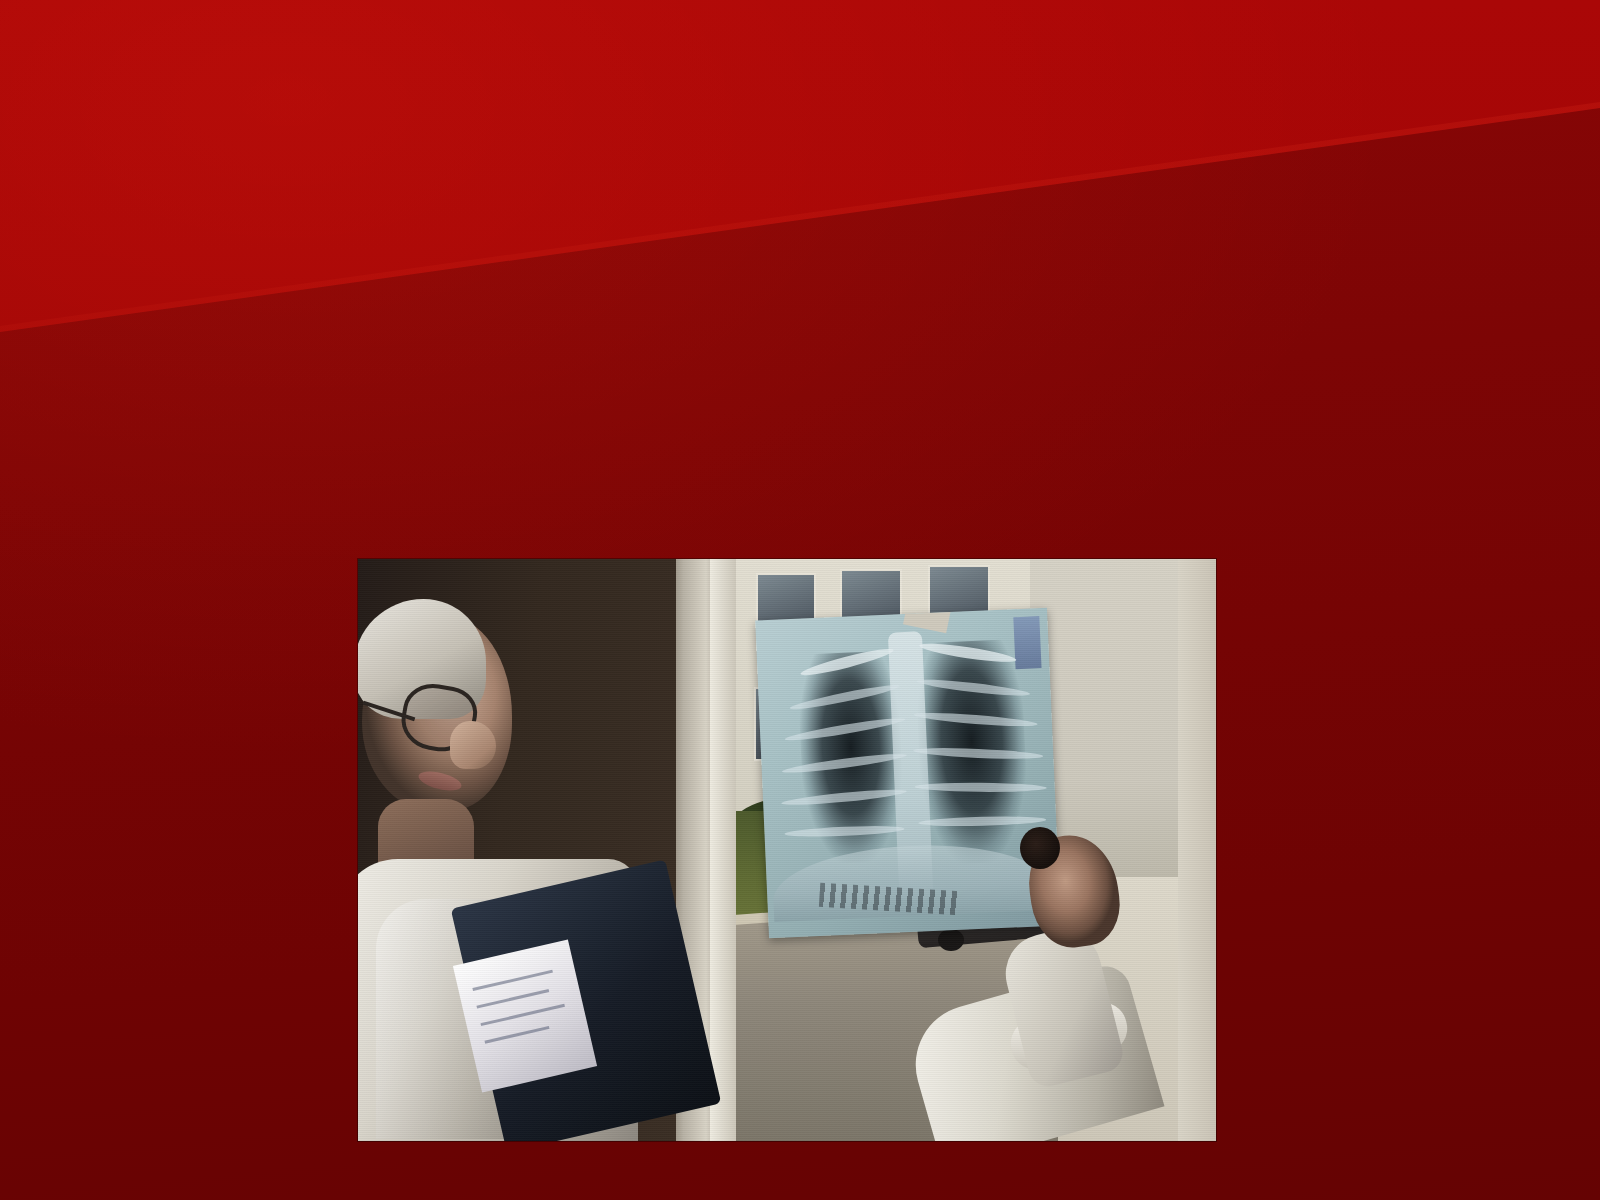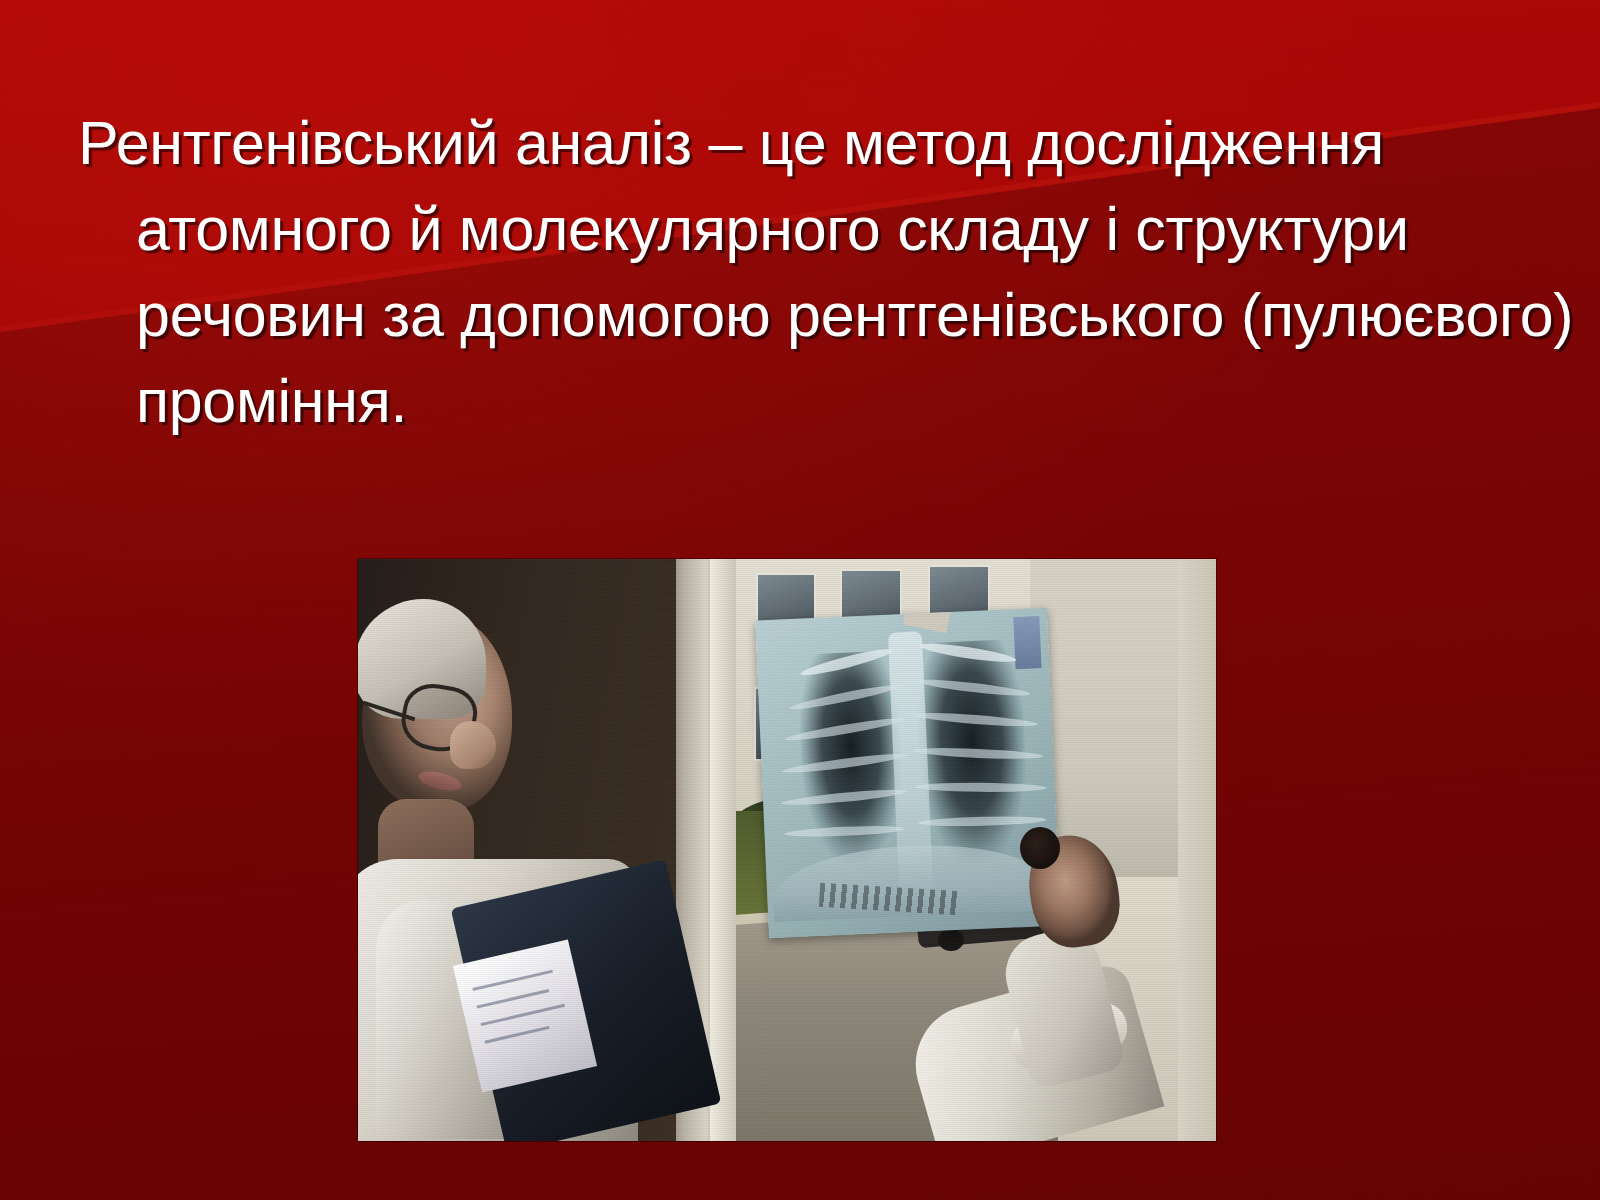--- a/index.html
+++ b/index.html
@@ -322,21 +322,20 @@
 </head>
 <body>
 
 <div class="slide">
 
   <div class="bg-base"></div>
   <div class="bg-slant"></div>
   <div class="bg-slant-edge"></div>
   <div class="bg-vignette"></div>
 
-  <div class="body-text"><span class="lead">Рентгенівський аналіз – це метод </span><span>дослідження атомного й молекулярного складу і структури речовин за допомогою рентгенівського (пулюєвого) проміння.</span></div>
 
   <div class="photo">
 
     <div class="ph-outside"></div>
     <div class="ph-building"></div>
 
     <div class="ph-win" style="left:398px;top:14px;width:56px;height:74px;"></div>
     <div class="ph-win" style="left:482px;top:10px;width:58px;height:78px;"></div>
     <div class="ph-win" style="left:570px;top:6px;width:58px;height:78px;"></div>
     <div class="ph-win" style="left:396px;top:128px;width:54px;height:70px;"></div>

